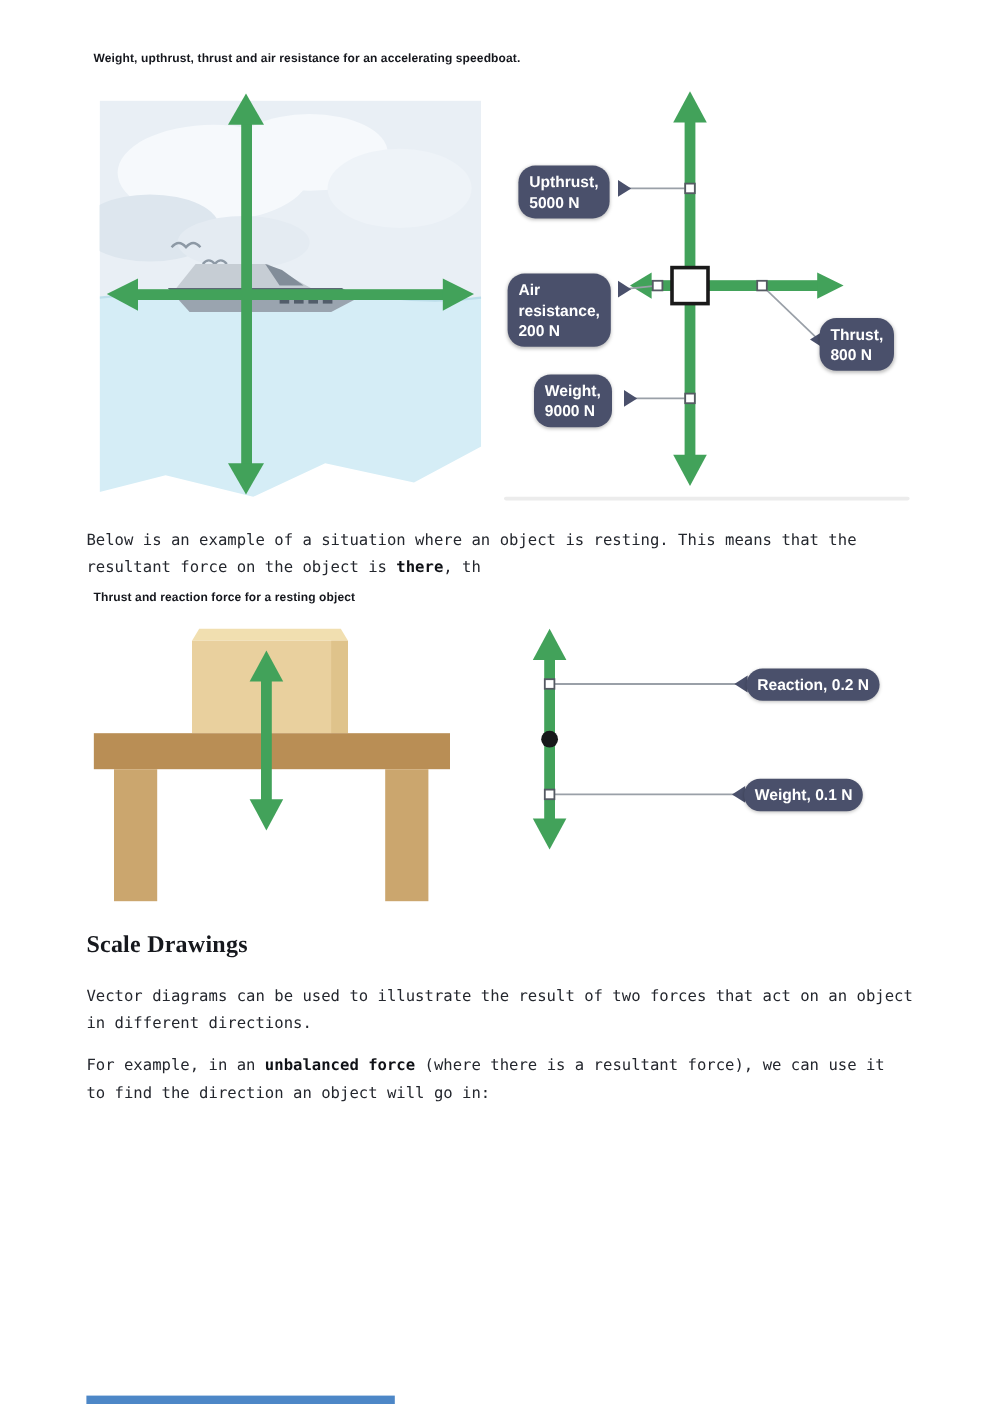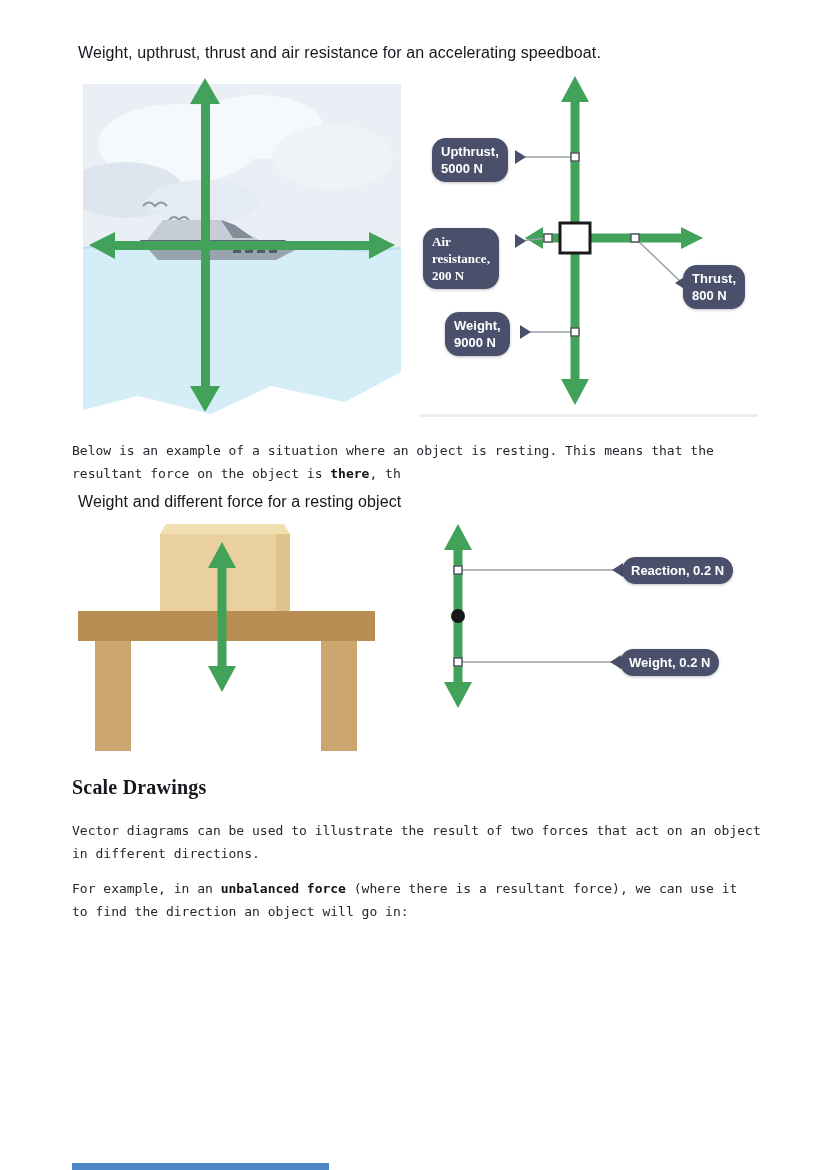--- a/index.html
+++ b/index.html
@@ -13,22 +13,22 @@
     position: relative;
     width: 828px;
     height: 1170px;
     background: #ffffff;
     font-family: "DejaVu Sans Mono", monospace;
     overflow: hidden;
   }
   .caption {
     position: absolute;
     font-family: "Liberation Sans", sans-serif;
-    font-weight: normal;
-    font-size: 16px;
+    font-weight: bold;
+    font-size: 10px;
     color: #15171d;
     letter-spacing: 0.1px;
   }
   .bodytext {
     position: absolute;
     width: 700px;
     font-size: 13px;
     line-height: 22.5px;
     color: #24272e;
     white-space: pre-line;
@@ -151,35 +151,35 @@
 
       <rect x="151" y="83" width="8" height="8" class="node"></rect>
       <rect x="124" y="164" width="8" height="8" class="node"></rect>
       <rect x="211" y="164" width="8" height="8" class="node"></rect>
       <rect x="151" y="258" width="8" height="8" class="node"></rect>
 
       <rect x="140" y="153" width="30" height="30" fill="#ffffff" stroke="#1a1a1a" stroke-width="3"></rect>
     </svg>
     <div class="force-label" style="left:12px; top:68px;">Upthrust,
 5000 N</div>
-    <div class="force-label" style="left:3px; top:158px;font-family:Liberation Serif, serif;">Air
+    <div class="force-label" style="left:3px; top:158px;">Air
 resistance,
 200 N</div>
     <div class="force-label" style="left:263px; top:195px;">Thrust,
 800 N</div>
     <div class="force-label" style="left:25px; top:242px;">Weight,
 9000 N</div>
   </div>
 
   <div class="grayline" style="left:420px; top:414px; width:338px; height:3px;"></div>
 
   <p class="bodytext" style="left:72px; top:440px;"><span>Below is an example of a situation where an object is resting. This means that the
 resultant force on the object is </span><b>there</b><span>, th</span></p>
 
-  <div class="caption" style="left:78px; top:493px;">Weight and different force for a resting object</div>
+  <div class="caption" style="left:78px; top:493px;">Thrust and reaction force for a resting object</div>
 
   <div class="fig" style="left:78px; top:518px; width:300px; height:235px;">
     <svg width="300" height="235" viewBox="0 0 300 235">
 
       <g>
         <polygon points="88,6 206,6 212,16 82,16" fill="#f1dfb0"></polygon>
         <rect x="82" y="16" width="130" height="77" fill="#e9d09e"></rect>
         <rect x="198" y="16" width="14" height="77" fill="#dfc38b"></rect>
       </g>
 
@@ -215,21 +215,21 @@
 
       <polygon points="185,45 185,59 174,52" class="navy-fill"></polygon>
       <polygon points="183,137 183,151 172,144" class="navy-fill"></polygon>
 
       <rect x="16" y="48" width="8" height="8" class="node"></rect>
       <rect x="16" y="140" width="8" height="8" class="node"></rect>
 
       <circle cx="20" cy="98" r="7" fill="#17181a"></circle>
     </svg>
     <div class="force-label" style="left:184px; top:39px;">Reaction, 0.2 N</div>
-    <div class="force-label" style="left:182px; top:131px;">Weight, 0.2 N</div>
+    <div class="force-label" style="left:182px; top:131px;">Weight, 0.1 N</div>
   </div>
 
   <h2 class="heading" style="left:72px; top:776px;">Scale Drawings</h2>
 
   <p class="bodytext" style="left:72px; top:878px;"><span>For example, in an </span><b>unbalanced force</b><span> (where there is a resultant force), we can use it
 to find the direction an object will go in:</span></p>
 
   <p class="bodytext" style="left:72px; top:820px;">Vector diagrams can be used to illustrate the result of two forces that act on an object
 in different directions.</p>
 

